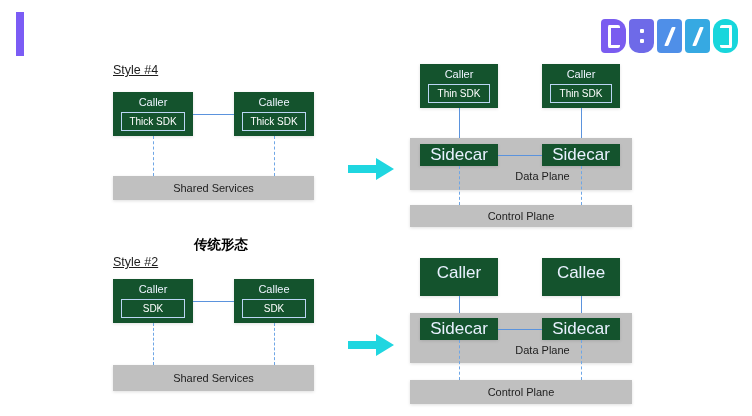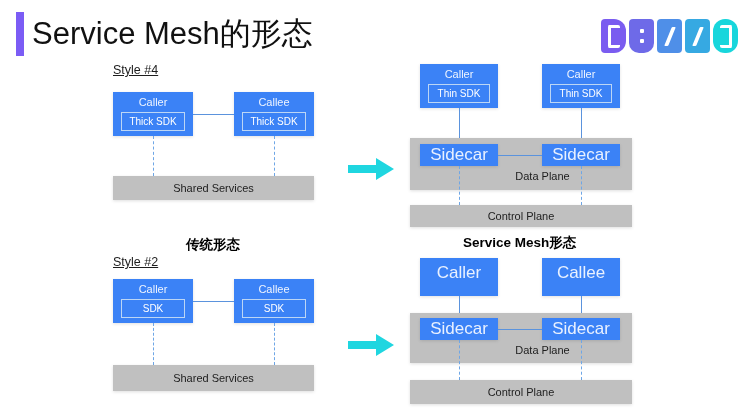--- a/index.html
+++ b/index.html
@@ -44,21 +44,21 @@
   .g1 .mark{display:block;width:9px;height:17px;border:3px solid #fff;border-right:none;border-radius:2px;}
   .g2 .mark{display:block;width:4px;height:17px;position:relative;}
   .g2 .mark:before,.g2 .mark:after{
     content:"";position:absolute;left:0;width:4px;height:4px;background:#fff;border-radius:1px;}
   .g2 .mark:before{top:1px;} .g2 .mark:after{top:11px;}
   .g3 .mark,.g4 .mark{display:block;width:4px;height:19px;background:#fff;transform:skewX(-22deg);border-radius:1px;}
   .g5 .mark{display:block;width:9px;height:17px;border:3px solid #fff;border-left:none;border-radius:2px;}
 
   
   .node{
-    position:absolute;background:#3b82f6;
+    position:absolute;background:#14532d;
     color:#ffffff;font-size:11px;
     box-shadow:0 1px 3px rgba(0,0,0,0.12);
   }
   .node .ntitle{
     position:absolute;left:0;right:0;top:4px;text-align:center;
     font-size:11px;color:#eef4ff;
     font-family:"Liberation Sans","DejaVu Sans",sans-serif;
   }
   .node .inner{
     position:absolute;left:8px;right:8px;bottom:5px;height:17px;
@@ -88,30 +88,30 @@
   }
   .style-label{
     position:absolute;font-size:12.5px;color:#1d1d1d;
     text-decoration:underline;white-space:nowrap;
     font-family:"Liberation Sans","DejaVu Sans",sans-serif;
   }
   .section-head{
     position:absolute;font-size:13.5px;font-weight:bold;color:#000;
     white-space:nowrap;
     font-family:"Liberation Sans","DejaVu Sans",sans-serif;
+    margin-left:8px;
   }
   .arrow{position:absolute;width:46px;height:26px;}
 </style>
 </head>
 <body>
 
 <div class="slide">
 
   <div class="title-bar"></div>
-  <div class="title-text">Service Mesh的形态</div>
 
   <div class="logo">
     <span class="glyph g1">
         <span class="mark"></span>
       </span>
     <span class="glyph g2">
         <span class="mark"></span>
       </span>
     <span class="glyph g3">
         <span class="mark"></span>
@@ -168,21 +168,20 @@
   <div class="node simple" style="left:542px;top:144px;width:78px;height:22px;">Sidecar</div>
 
   <div class="hline" style="left:498px;top:155px;width:44px;"></div>
 
   <div class="dash" style="left:459px;top:166px;height:39px;"></div>
   <div class="dash" style="left:581px;top:166px;height:39px;"></div>
 
   <div class="bar" style="left:410px;top:205px;width:222px;height:22px;">Control Plane</div>
 
   <div class="section-head" style="left:186px;top:236px;">传统形态</div>
-  <div class="section-head" style="left:463px;top:234px;">Service Mesh形态</div>
 
   <div class="style-label" style="left:113px;top:255px;">Style #2</div>
 
   <div class="node" style="left:113px;top:279px;width:80px;height:44px;">
     <div class="ntitle">Caller</div>
     <div class="inner">SDK</div>
   </div>
 
   <div class="node" style="left:234px;top:279px;width:80px;height:44px;">
     <div class="ntitle">Callee</div>

